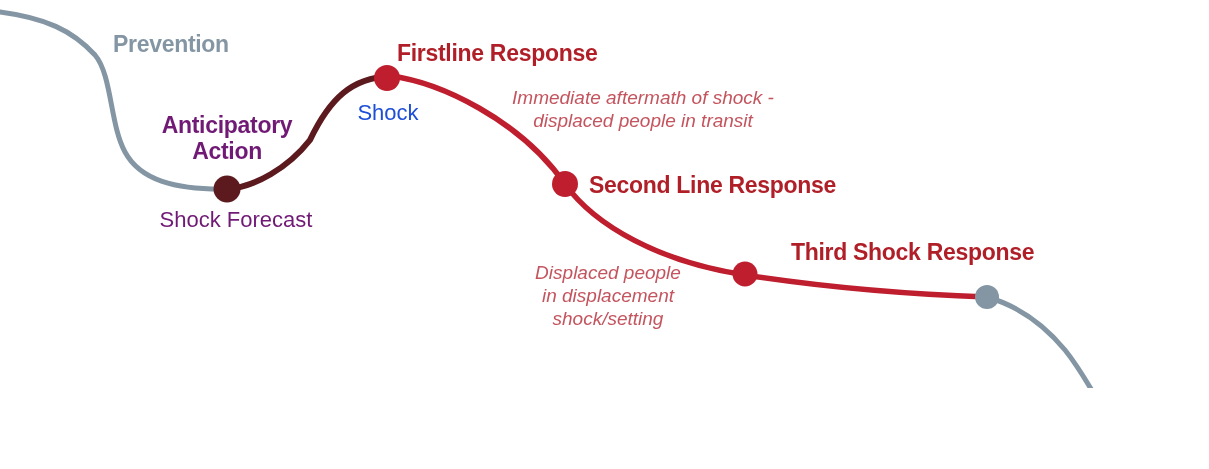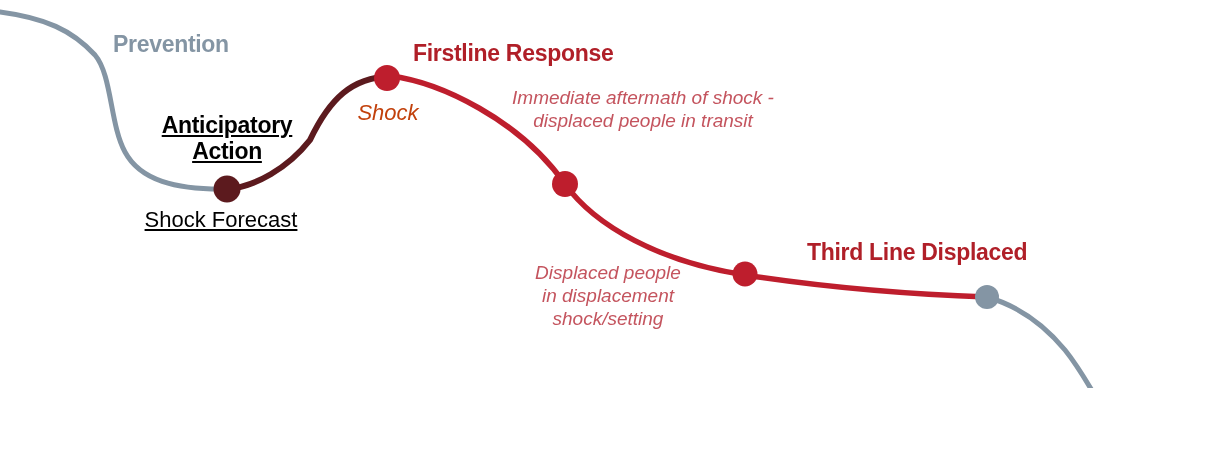--- a/index.html
+++ b/index.html
@@ -7,23 +7,23 @@
     position:relative;width:1209px;height:388px;overflow:hidden;background:#fff;
     font-family:"Liberation Sans",sans-serif;
   }
   .curve-svg{position:absolute;left:0;top:0;}
   .lbl{position:absolute;white-space:pre-line;}
   .head{font-weight:700;font-size:23px;letter-spacing:-0.3px;line-height:1.15;}
   .sub{font-size:22px;line-height:1.1;}
   .note{font-style:italic;font-size:19px;line-height:23px;font-weight:400;}
   .center{transform:translateX(-50%);text-align:center;}
   .c-gray{color:#8495A4;}
-  .c-maroon{color:#000000;text-decoration:underline;}
-  .c-redhead{color:#B01F28;margin-left:16px;}
-  .c-redcurve{color:#c2410c;font-style:italic;}
+  .c-maroon{color:#701a75;}
+  .c-redhead{color:#B01F28;}
+  .c-redcurve{color:#1d4ed8;}
   .c-note{color:#C4545E;}
 </style>
 </head>
 <body>
 
 <div class="stage">
 
   <svg class="curve-svg" width="1209" height="469" viewBox="0 0 1209 469">
     <path d="M 0,12 C 45,18 72,30 95,55 C 112,75 110,125 125,152 C 140,180 175,190 227,189" fill="none" stroke="#8495A4" stroke-width="5" stroke-linecap="round"></path>
     <path d="M 227,189 C 255,187 288,168 310,140 C 330,98 352,78 390,76" fill="none" stroke="#5C1A1E" stroke-width="6" stroke-linecap="round"></path>
@@ -35,31 +35,32 @@
     <circle cx="565" cy="184" r="13" fill="#BE1E2D"></circle>
     <circle cx="745" cy="274" r="12.5" fill="#BE1E2D"></circle>
     <circle cx="987" cy="297" r="12" fill="#8495A4"></circle>
   </svg>
 
   <div class="lbl head c-gray" style="left:113px;top:31px">Prevention</div>
 
   <div class="lbl head c-maroon center" style="left:227px;top:112px">Anticipatory
 Action</div>
 
-  <div class="lbl sub c-maroon center" style="left:221px;top:208px">Shock Forecast</div>
+  <div class="lbl sub c-maroon center" style="left:236px;top:208px">Shock Forecast</div>
 
   <div class="lbl head c-redhead" style="left:397px;top:40px">Firstline Response</div>
 
   <div class="lbl sub c-redcurve center" style="left:388px;top:101px">Shock</div>
 
   <div class="lbl note c-note center" style="left:643px;top:86px">Immediate aftermath of shock -
 displaced people in transit</div>
 
+  <div class="lbl head c-redhead" style="left:589px;top:172px">Second Line Response</div>
 
   <div class="lbl note c-note center" style="left:608px;top:261px">Displaced people
 in displacement
 shock/setting</div>
 
-  <div class="lbl head c-redhead" style="left:791px;top:239px">Third Line Displaced</div>
+  <div class="lbl head c-redhead" style="left:791px;top:239px">Third Shock Response</div>
 
 
 
 </div>
 
 </body></html>

